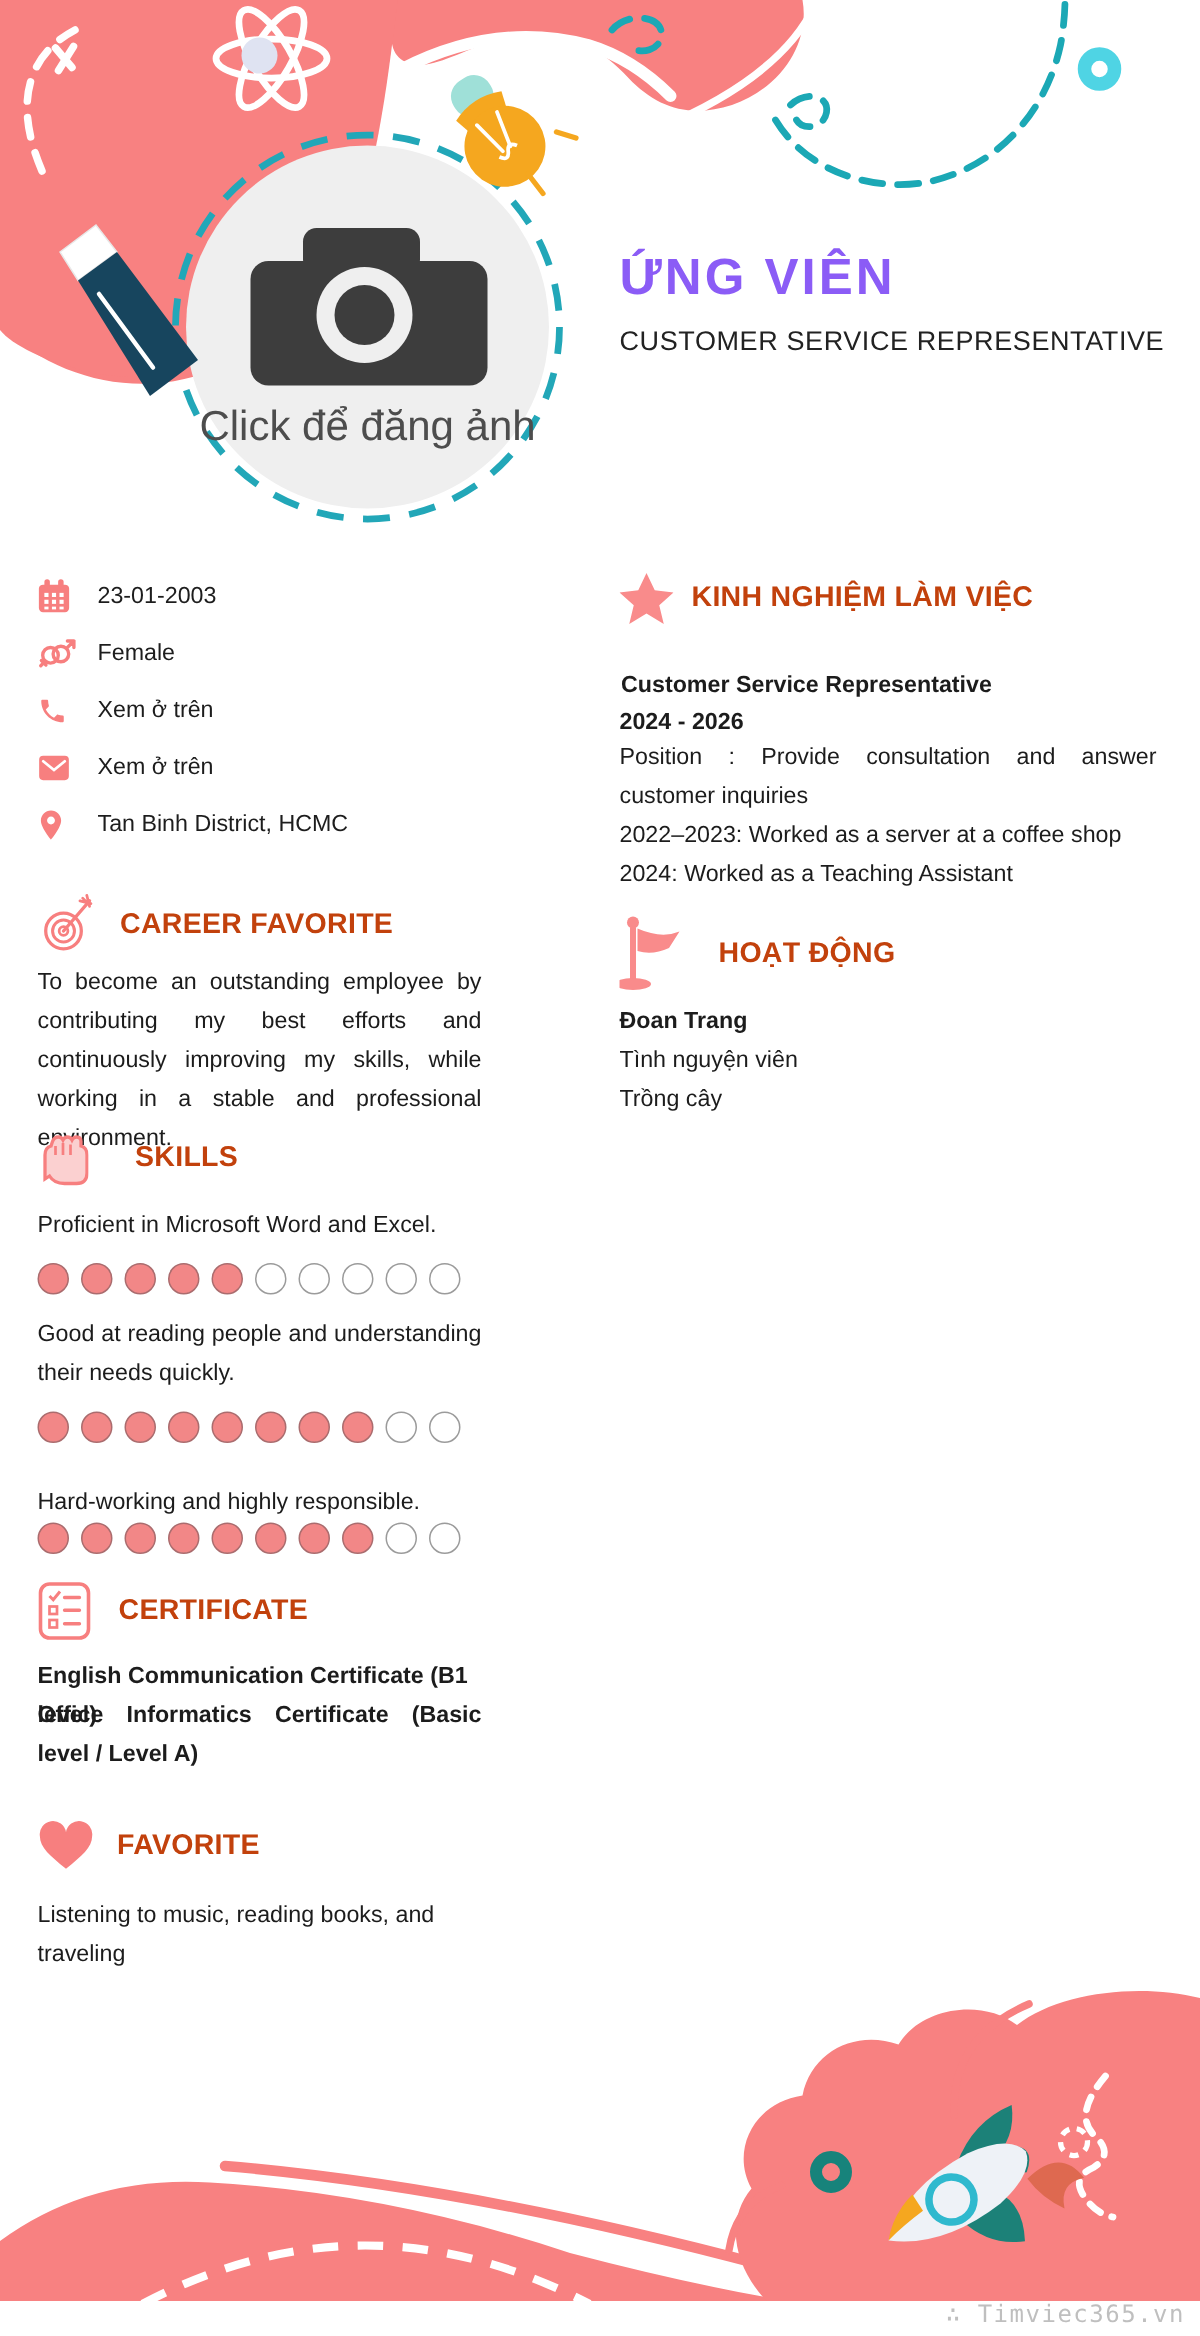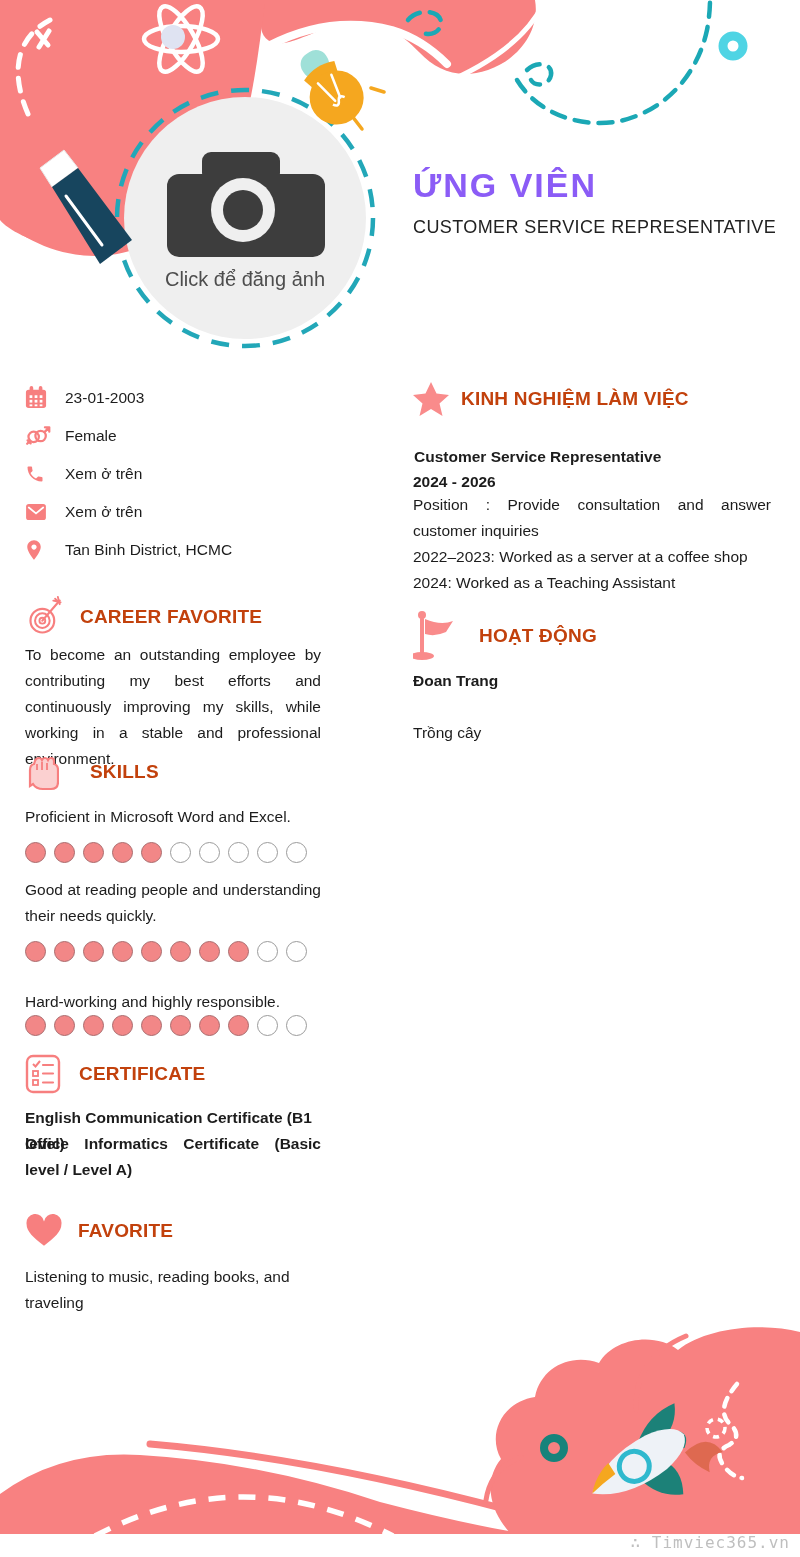--- a/index.html
+++ b/index.html
@@ -2,21 +2,21 @@
 <html><head>
 <meta charset="utf-8">
 <style>
   html,body{margin:0;padding:0;background:#fff;}
   .page{position:relative;width:800px;height:1557px;overflow:hidden;background:#fff;
         font-family:"Liberation Sans","DejaVu Sans",sans-serif;color:#1d1d1d;}
   .bg{position:absolute;left:0;top:0;pointer-events:none;}
   
   .photo{position:absolute;left:118px;top:90px;width:254px;height:256px;border-radius:50%;
          cursor:pointer;text-align:center;}
-  .photo-label{position:absolute;left:0;right:0;top:178px;font-size:20px;color:#4d4d4d;}
+  .photo-label{position:absolute;left:0;right:0;top:178px;font-size:28px;color:#4d4d4d;}
   
   .hname{position:absolute;left:413px;top:166px;font-size:34px;font-weight:bold;color:#8b5cf6;
          letter-spacing:2px;margin:0;}
   .htitle{position:absolute;left:413px;top:217px;font-size:18px;color:#222;letter-spacing:.4px;}
   
   .info{position:absolute;left:25px;top:379px;width:300px;}
   .info-row{display:flex;align-items:center;height:38px;}
   .info-row .ic{width:26px;flex:0 0 26px;display:flex;align-items:center;}
   .info-row .tx{margin-left:14px;font-size:15.5px;color:#1d1d1d;}
   
@@ -297,16 +297,17 @@
       <svg width="48" height="52" viewBox="0 0 48 52" fill="#f98b8b">
           <circle cx="9" cy="5" r="4"></circle>
           <rect x="7" y="7" width="4" height="38" rx="2"></rect>
           <ellipse cx="9" cy="46" rx="12" ry="4"></ellipse>
           <path d="M12,9 Q28,16 40,11 L33,22 Q22,27 12,24 Z"></path>
         </svg>
     </span>
     <span class="sec-title">HOẠT ĐỘNG</span>
   </div>
   <div class="para bold" style="left:413px;top:668px;width:358px;">Đoan Trang</div>
+  <div class="para" style="left:413px;top:694px;width:358px;">Tình nguyện viên</div>
   <div class="para" style="left:413px;top:720px;width:358px;">Trồng cây</div>
 
   <div class="footer">∴ Timviec365.vn</div>
 </div>
 
 </body></html>

